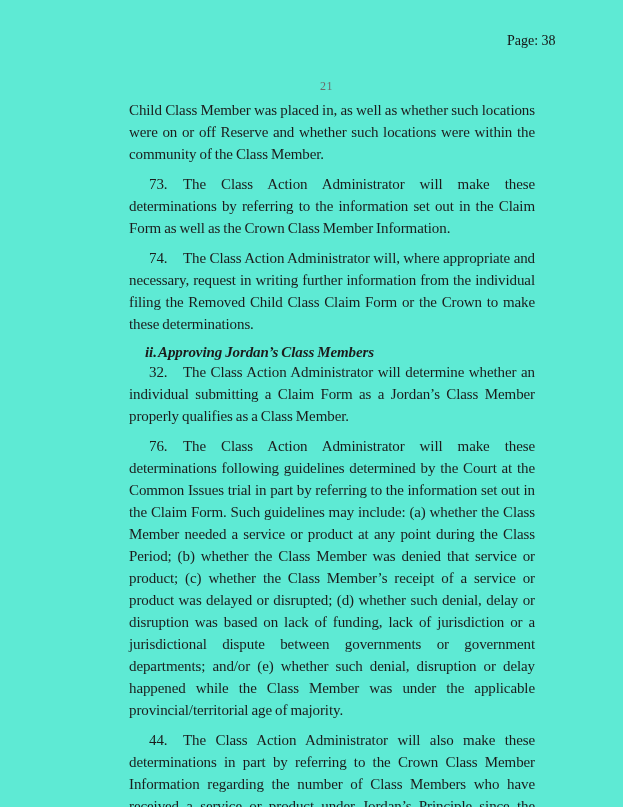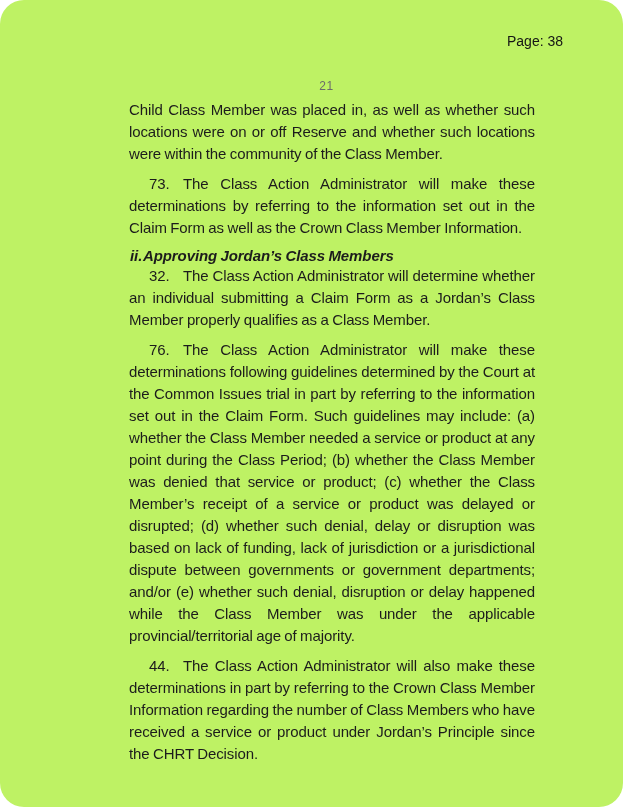--- a/index.html
+++ b/index.html
@@ -4,25 +4,24 @@
 <style>
   html, body {
     margin: 0;
     padding: 0;
     background: #ffffff;
   }
   .page {
     position: relative;
     width: 623px;
     height: 807px;
-    background: #bef264;
+    background: #5eead4;
     overflow: hidden;
-    font-family: Liberation Sans, sans-serif;
+    font-family: Liberation Serif, serif;
     color: #1c1c1c;
-    border-radius: 24px;
   }
   .page-stamp {
     position: absolute;
     top: 33px;
     left: 507px;
     font-size: 14px;
     color: #151515;
     white-space: nowrap;
   }
   .folio-number {
@@ -49,21 +48,21 @@
   }
   .para {
     margin: 0 0 8px 0;
   }
   .para-number {
     display: inline-block;
     width: 34px;
     margin-left: 20px;
   }
   .section-heading {
-    margin: 6px 0 0 1px;
+    margin: 6px 0 0 16px;
     font-weight: bold;
     font-style: italic;
     line-height: 18px;
     text-align: left;
   }
   .heading-number {
     display: inline-block;
     width: 13px;
     font-style: italic;
   }
@@ -76,20 +75,21 @@
   <div class="page-stamp">Page: 38</div>
 
   <div class="folio-number">21</div>
 
   <div class="content">
 
     <p class="para"><span>Child Class Member was placed in, as well as whether such locations were on or off Reserve and whether such locations were within the community of the Class Member.</span></p>
 
     <p class="para"><span class="para-number">73.</span><span>The Class Action Administrator will make these determinations by referring to the information set out in the Claim Form as well as the Crown Class Member Information.</span></p>
 
+    <p class="para"><span class="para-number">74.</span><span>The Class Action Administrator will, where appropriate and necessary, request in writing further information from the individual filing the Removed Child Class Claim Form or the Crown to make these determinations.</span></p>
 
     <p class="para section-heading"><span class="heading-number">ii.</span><span>Approving Jordan’s Class Members</span></p>
 
     <p class="para"><span class="para-number">32.</span><span>The Class Action Administrator will determine whether an individual submitting a Claim Form as a Jordan’s Class Member properly qualifies as a Class Member.</span></p>
 
     <p class="para"><span class="para-number">76.</span><span>The Class Action Administrator will make these determinations following guidelines determined by the Court at the Common Issues trial in part by referring to the information set out in the Claim Form. Such guidelines may include: (a) whether the Class Member needed a service or product at any point during the Class Period; (b) whether the Class Member was denied that service or product; (c) whether the Class Member’s receipt of a service or product was delayed or disrupted; (d) whether such denial, delay or disruption was based on lack of funding, lack of jurisdiction or a jurisdictional dispute between governments or government departments; and/or (e) whether such denial, disruption or delay happened while the Class Member was under the applicable provincial/territorial age of majority.</span></p>
 
     <p class="para"><span class="para-number">44.</span><span>The Class Action Administrator will also make these determinations in part by referring to the Crown Class Member Information regarding the number of Class Members who have received a service or product under Jordan’s Principle since the CHRT Decision.</span></p>
 
   </div>

